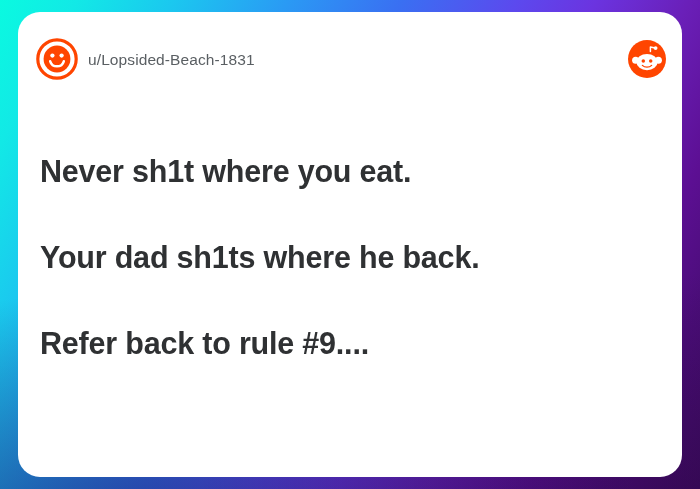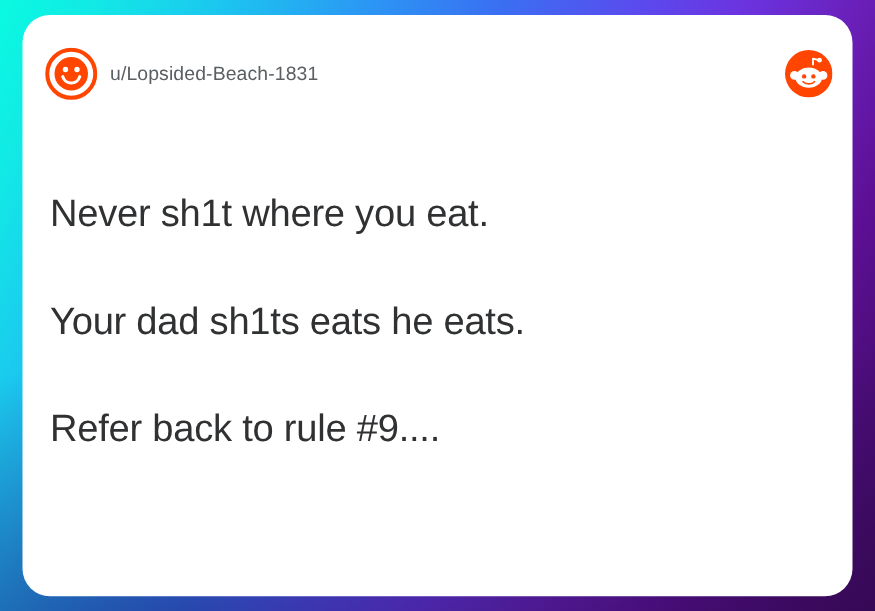--- a/index.html
+++ b/index.html
@@ -106,21 +106,21 @@
     left: 22px;
     top: 140px;
     right: 30px;
   }
 
   .post-line {
     font-size: 30.5px;
     line-height: 38px;
     letter-spacing: -0.2px;
     color: #2f3133;
-    font-weight: 400;
+    font-weight: 700;
     white-space: nowrap;
     margin-bottom: 48px;
   }
 
   .post-line:last-child { margin-bottom: 0; }
 </style>
 </head>
 <body>
 
 <div id="screenshot">
@@ -157,19 +157,19 @@
           <circle cx="22.7" cy="21.1" r="1.75" fill="#ff4500"></circle>
 
           <path d="M14.4 25.4 a5.6 4 0 0 0 9.2 0" fill="none" stroke="#ff4500" stroke-width="1.35" stroke-linecap="round"></path>
         </svg>
       </span>
 
     </div>
 
     <div class="post-body">
       <div class="post-line">Never sh1t where you eat.</div>
-      <div class="post-line">Your dad sh1ts eats he eats.</div>
+      <div class="post-line">Your dad sh1ts where he back.</div>
       <div class="post-line">Refer back to rule #9....</div>
     </div>
 
   </div>
 
 </div>
 
 </body></html>

